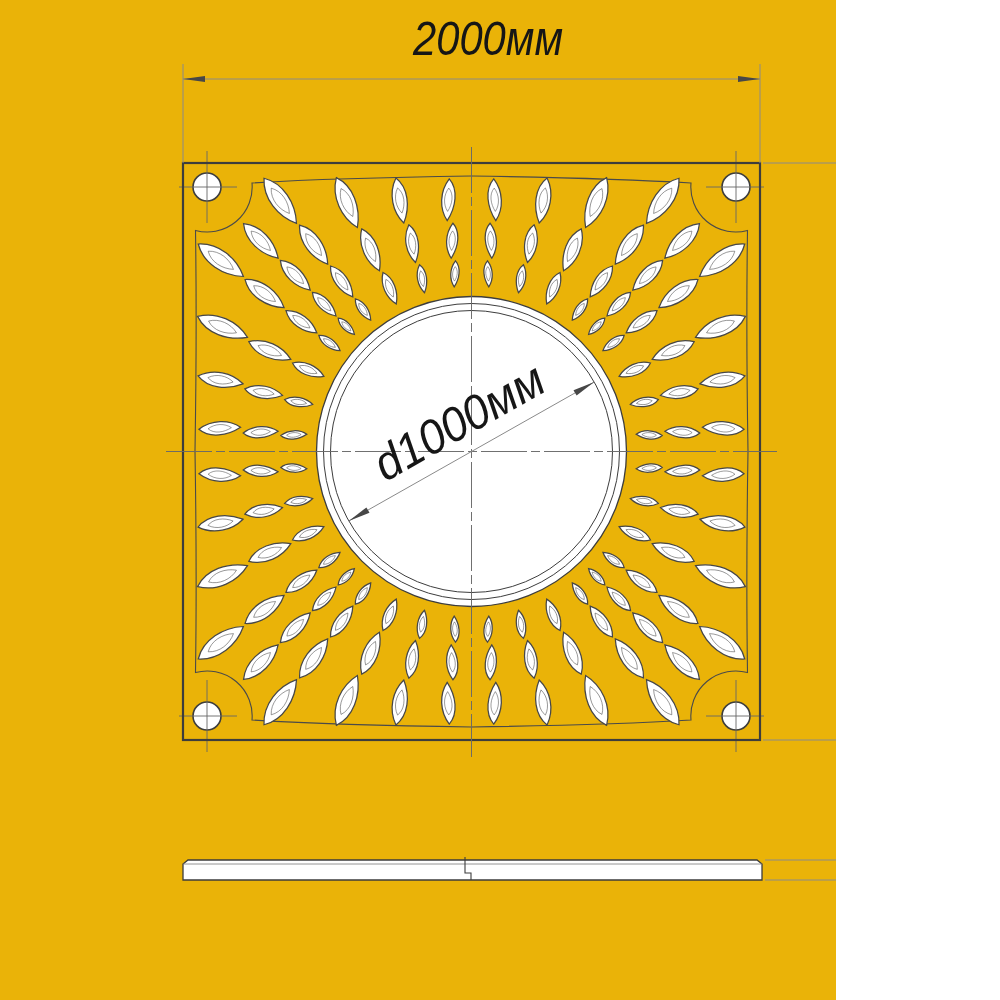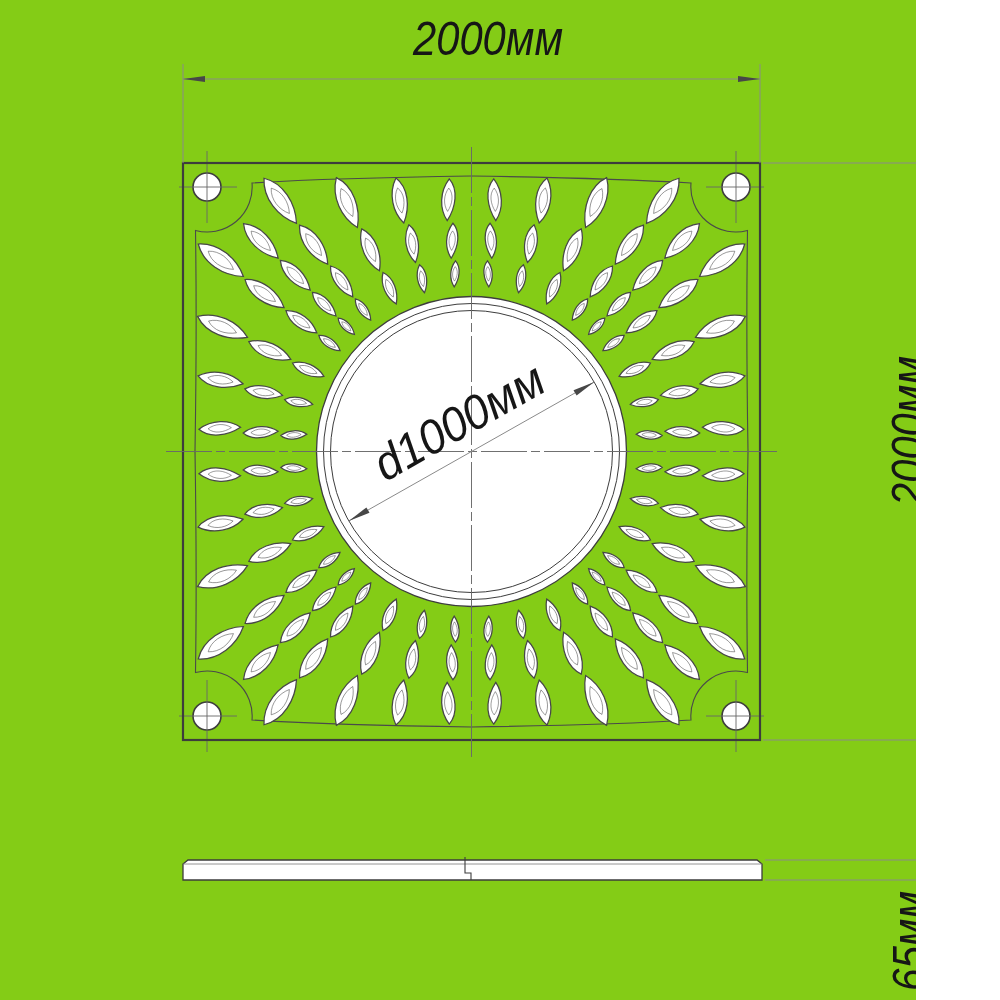--- a/index.html
+++ b/index.html
@@ -1,16 +1,16 @@
 <!DOCTYPE html>
 <html><head>
 <meta charset="utf-8">
 <style>
   html,body{margin:0;padding:0;background:#ffffff;}
-  .stage{position:relative;width:916px;height:1000px;background:#84cc16;overflow:hidden;}
+  .stage{position:relative;width:836px;height:1000px;background:#eab308;overflow:hidden;}
   svg{display:block;}
   .dim-text{
     font-family:"Liberation Sans", sans-serif;
     font-style:italic;
     font-weight:400;
     font-size:48px;
     fill:#161616;
   }
 </style>
 </head>

